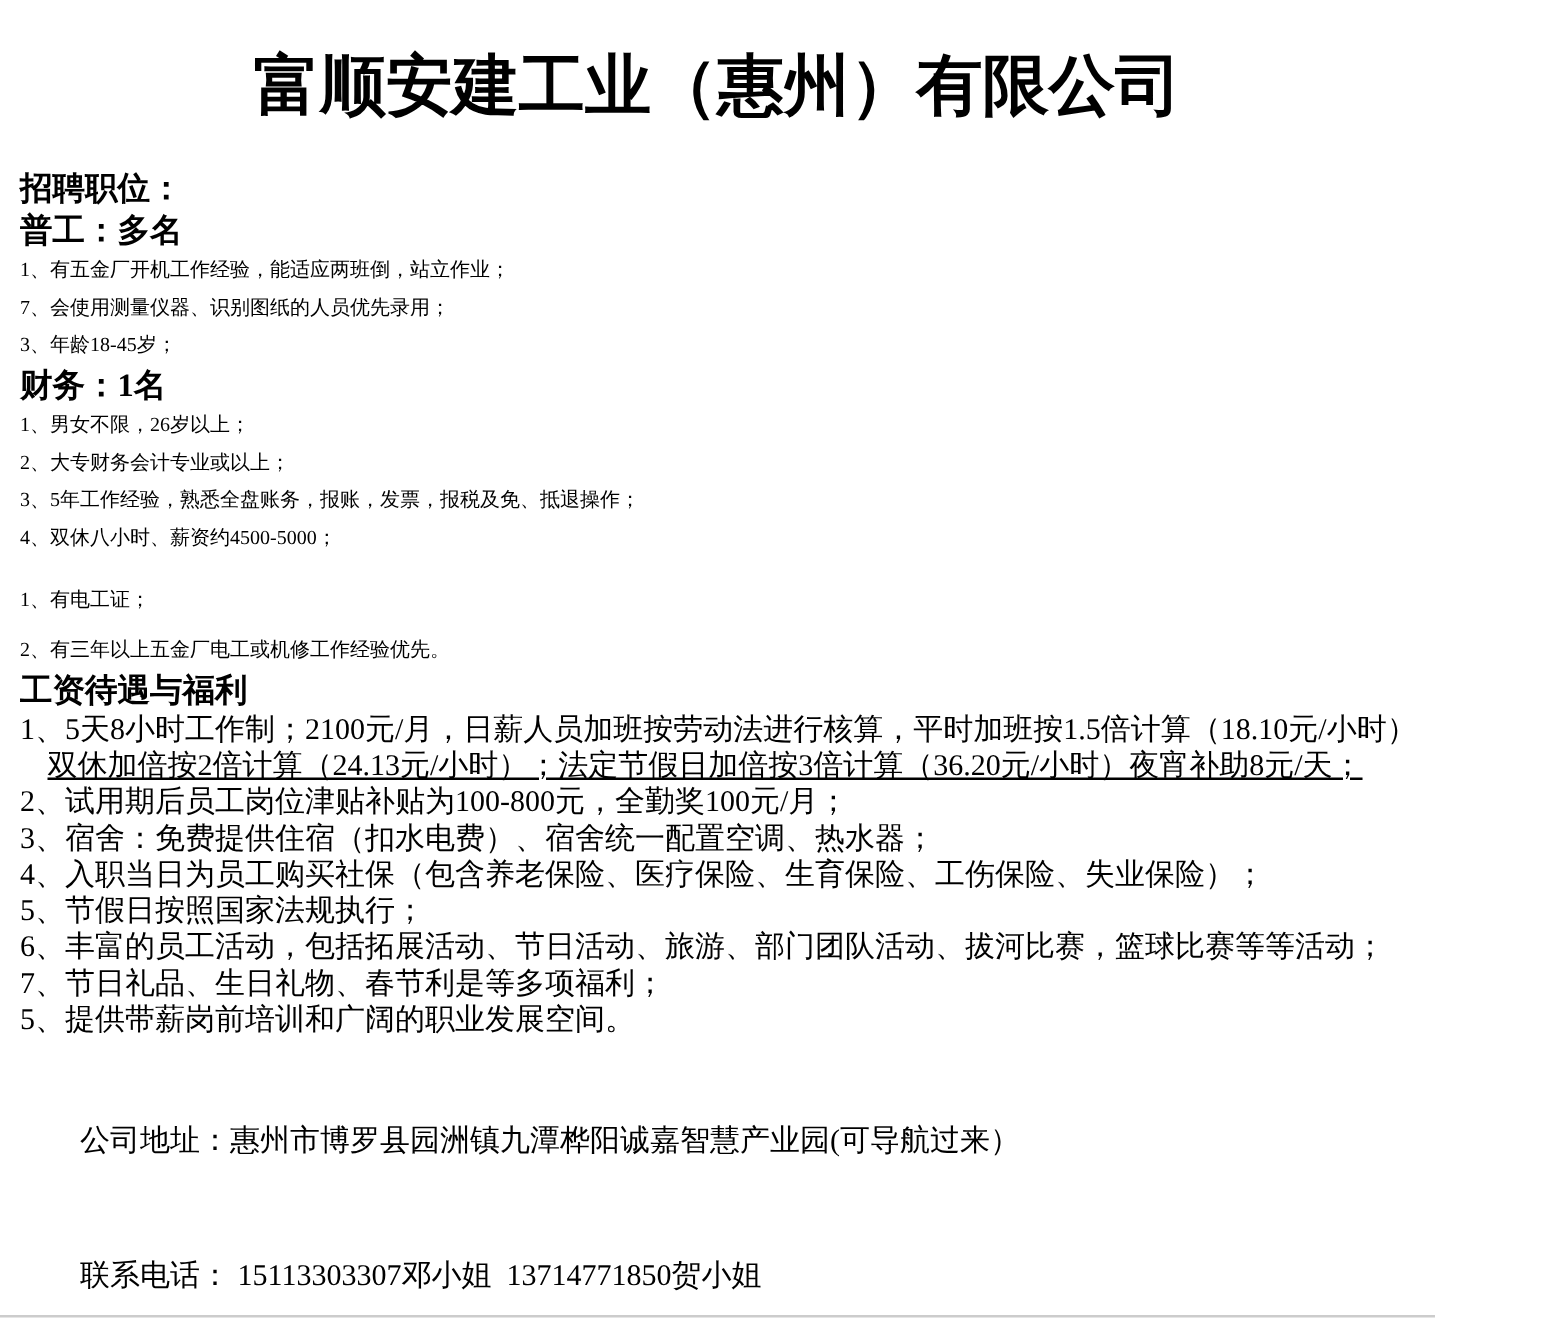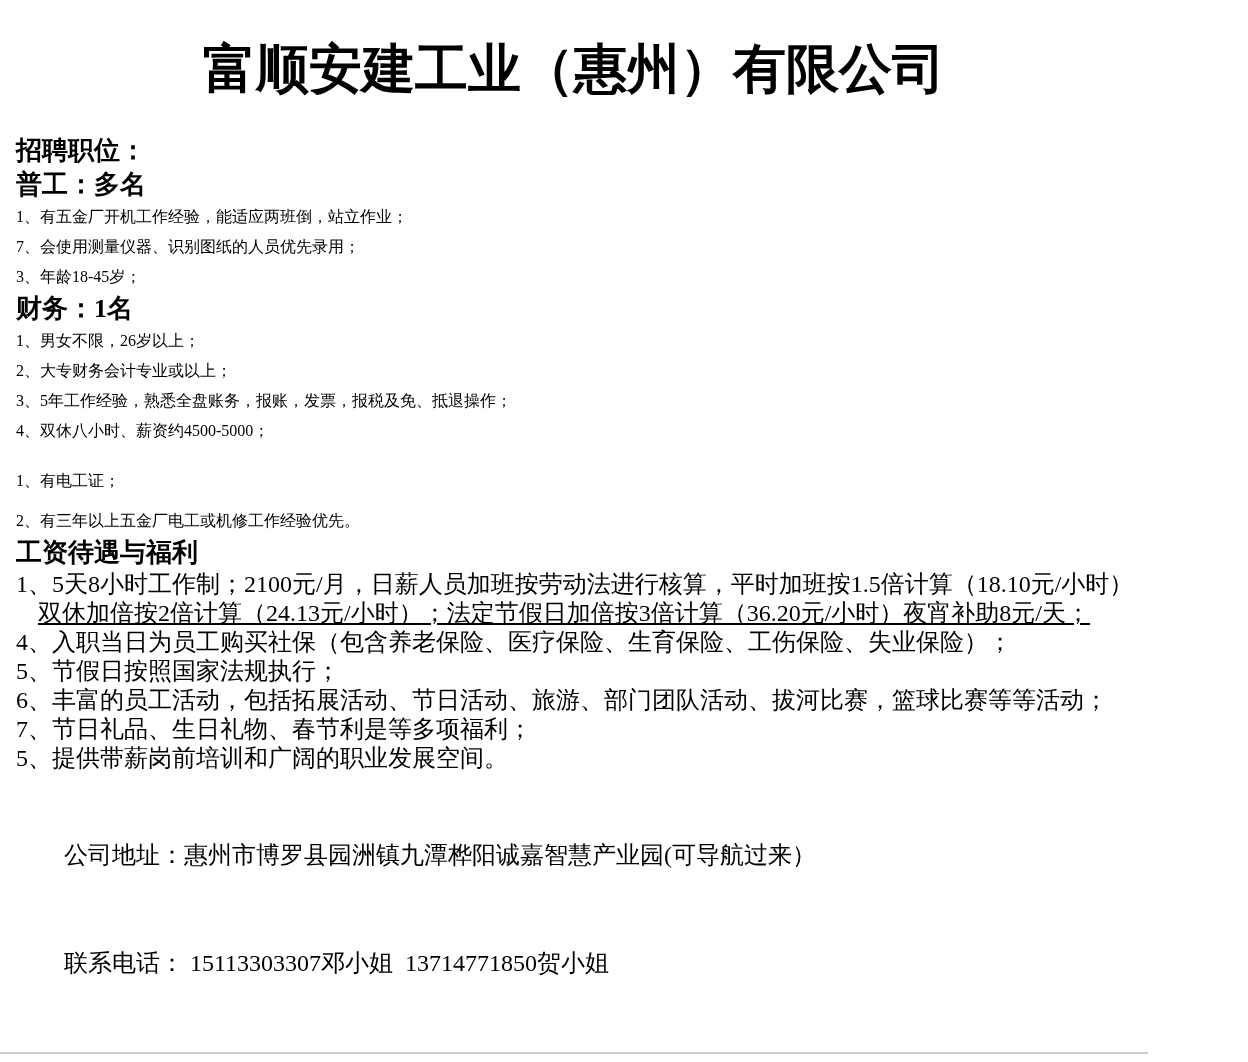--- a/index.html
+++ b/index.html
@@ -102,20 +102,22 @@
 
     <div>
       <div class="body-line elec-item-1">1、有电工证；</div>
       <div class="body-line elec-item-2">2、有三年以上五金厂电工或机修工作经验优先。</div>
     </div>
 
     <div>
       <div class="sec-heading">工资待遇与福利</div>
       <div class="welfare-line">1、5天8小时工作制；2100元/月，日薪人员加班按劳动法进行核算，平时加班按1.5倍计算（18.10元/小时）</div>
       <div class="welfare-line welfare-cont">双休加倍按2倍计算（24.13元/小时）；法定节假日加倍按3倍计算（36.20元/小时）夜宵补助8元/天；</div>
+      <div class="welfare-line">2、试用期后员工岗位津贴补贴为100-800元，全勤奖100元/月；</div>
+      <div class="welfare-line">3、宿舍：免费提供住宿（扣水电费）、宿舍统一配置空调、热水器；</div>
       <div class="welfare-line">4、入职当日为员工购买社保（包含养老保险、医疗保险、生育保险、工伤保险、失业保险）；</div>
       <div class="welfare-line">5、节假日按照国家法规执行；</div>
       <div class="welfare-line">6、丰富的员工活动，包括拓展活动、节日活动、旅游、部门团队活动、拔河比赛，篮球比赛等等活动；</div>
       <div class="welfare-line">7、节日礼品、生日礼物、春节利是等多项福利；</div>
       <div class="welfare-line">5、提供带薪岗前培训和广阔的职业发展空间。</div>
     </div>
 
     <div class="contact">
       <div class="contact-line">
         <span>公司地址：</span><span>惠州市博罗县园洲镇九潭桦阳诚嘉智慧产业园(可导航过来）</span>

